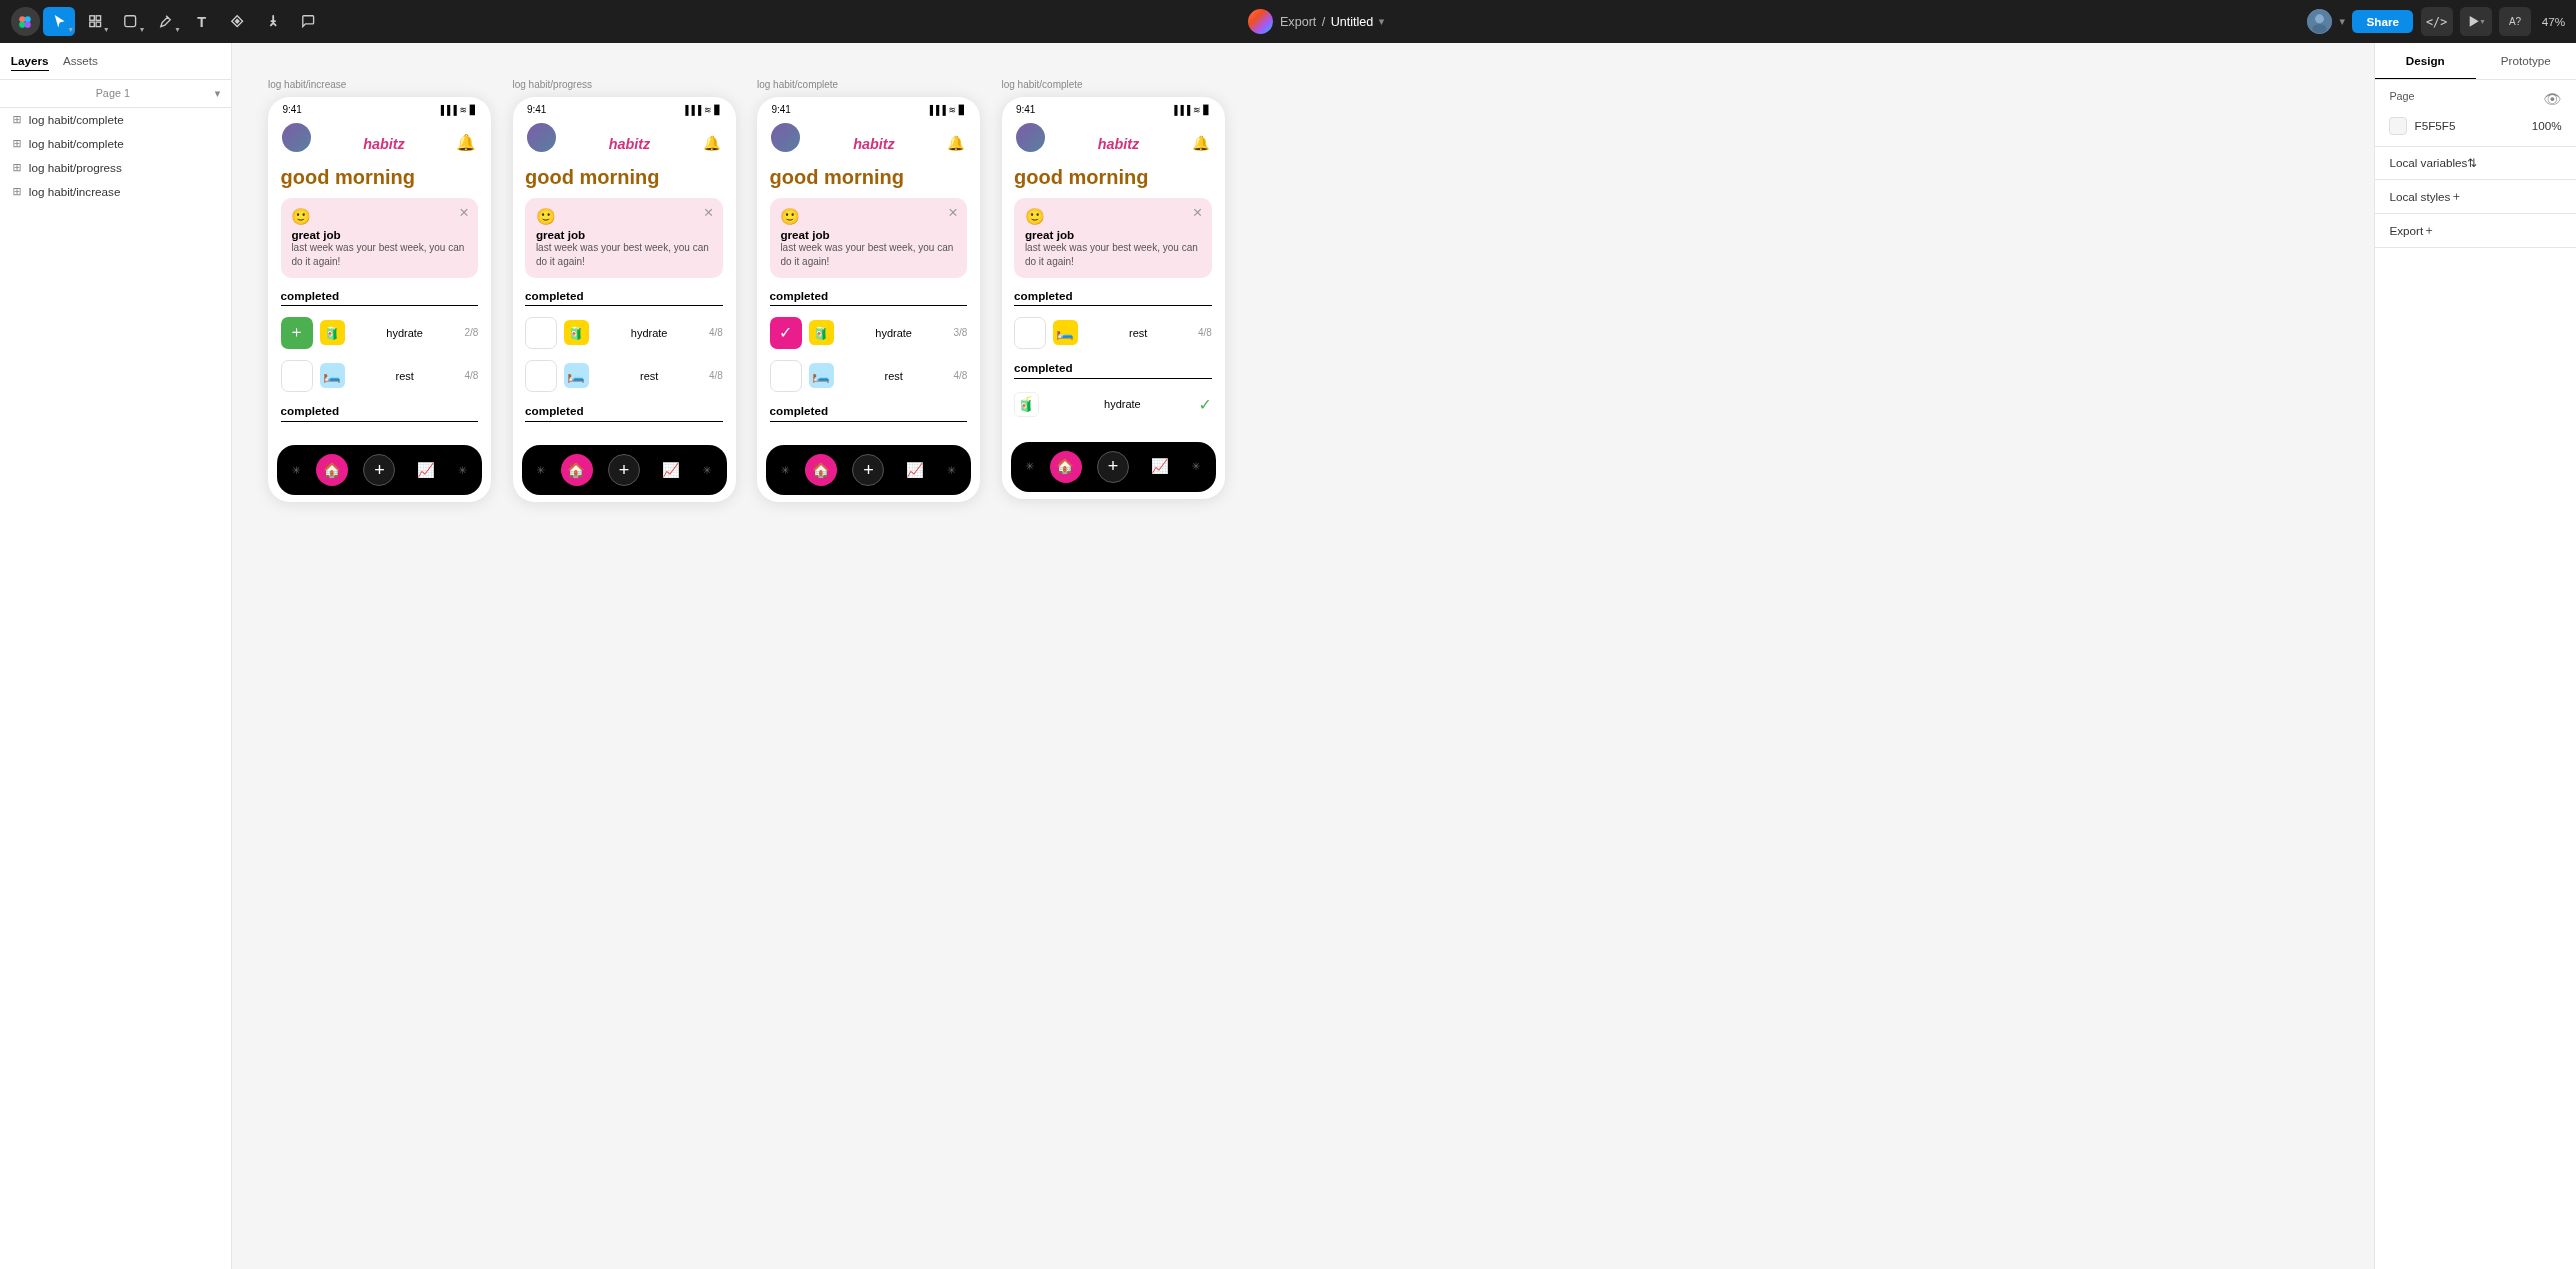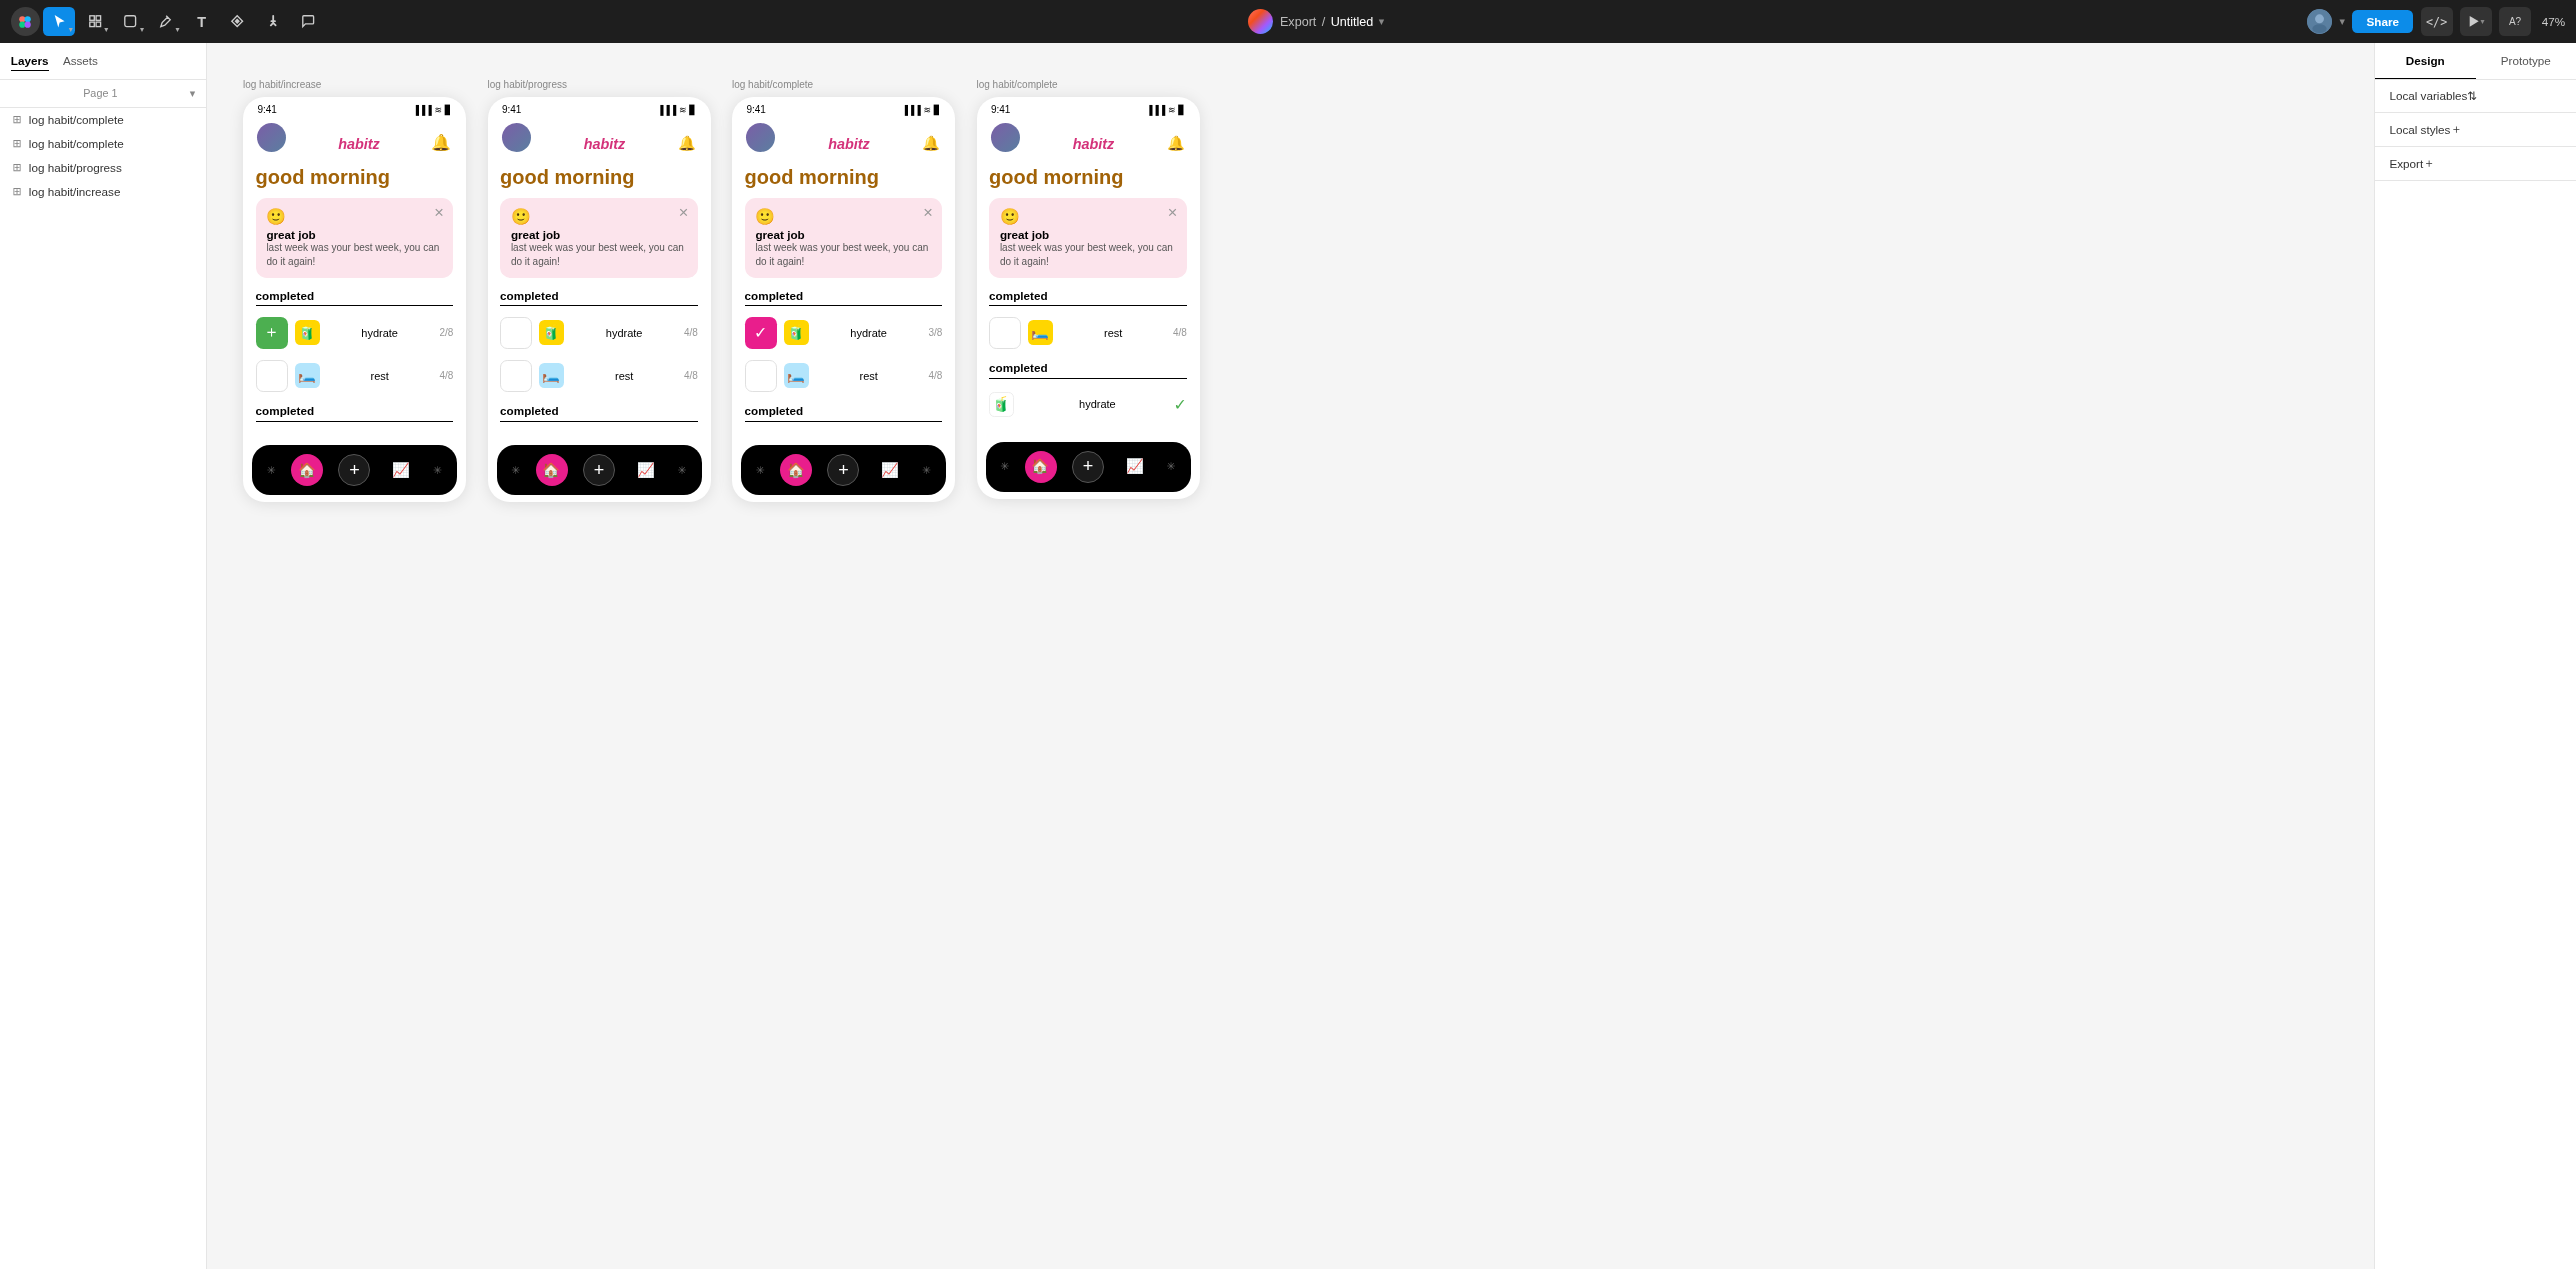--- a/index.html
+++ b/index.html
@@ -31,21 +31,21 @@
       display: flex; align-items: center; justify-content: center; cursor: pointer; color: #ccc; font-size: 10.8px;
     }
     .avatar { width: 25px; height: 25px; border-radius: 50%; background: #5a7fa0; overflow: hidden; display: flex; align-items: center; justify-content: center; color: #fff; font-size: 10px; }
     .zoom-label { color: #ccc; font-size: 11.7px; margin-left: 3.6px; }
 
     
     .main-area { display: flex; flex: 1; overflow: hidden; }
 
     
     .sidebar-left {
-      width: 207px; background: #fff; border-right: 0.9px solid #e5e5e5;
+      width: 232px; background: #fff; border-right: 0.9px solid #e5e5e5;
       display: flex; flex-direction: column; flex-shrink: 0;
     }
     .sidebar-tabs { display: flex; padding: 7.2px 10.8px; gap: 14.4px; border-bottom: 0.9px solid #e5e5e5; }
     .sidebar-tab { font-size: 11.7px; color: #555; cursor: pointer; padding: 3.6px 0; }
     .sidebar-tab.active { color: #000; font-weight: 600; border-bottom: 1.8px solid #000; }
     .sidebar-page { display: flex; align-items: center; padding: 7.2px 10.8px; font-size: 11.7px; color: #333; border-bottom: 0.9px solid #e5e5e5; }
     .sidebar-page span { margin-left: auto; font-size: 10.8px; color: #888; }
     .layer-item {
       display: flex; align-items: center; padding: 5.4px 12.6px; gap: 7.2px;
       font-size: 11.7px; color: #333; cursor: pointer;
@@ -482,20 +482,31 @@
 
     </div>
   </div>
 
   <div class="sidebar-right">
     <div class="right-tabs">
       <div class="right-tab active">Design</div>
       <div class="right-tab">Prototype</div>
     </div>
 
+    <div class="right-section">
+      <div style="display:flex;align-items:center;justify-content:space-between;margin-bottom:7.2px;">
+        <span class="right-section-title">Page</span>
+        <span class="eye-icon">👁</span>
+      </div>
+      <div class="color-row">
+        <div class="color-swatch" style="background:#f5f5f5;"></div>
+        <span class="color-value">F5F5F5</span>
+        <span class="opacity-value">100%</span>
+      </div>
+    </div>
 
     <div class="right-section-row">
       <span>Local variables</span>
       <span class="icon-btn">⇅</span>
     </div>
 
     <div class="right-section-row">
       <span>Local styles</span>
       <span class="icon-btn">＋</span>
     </div>

